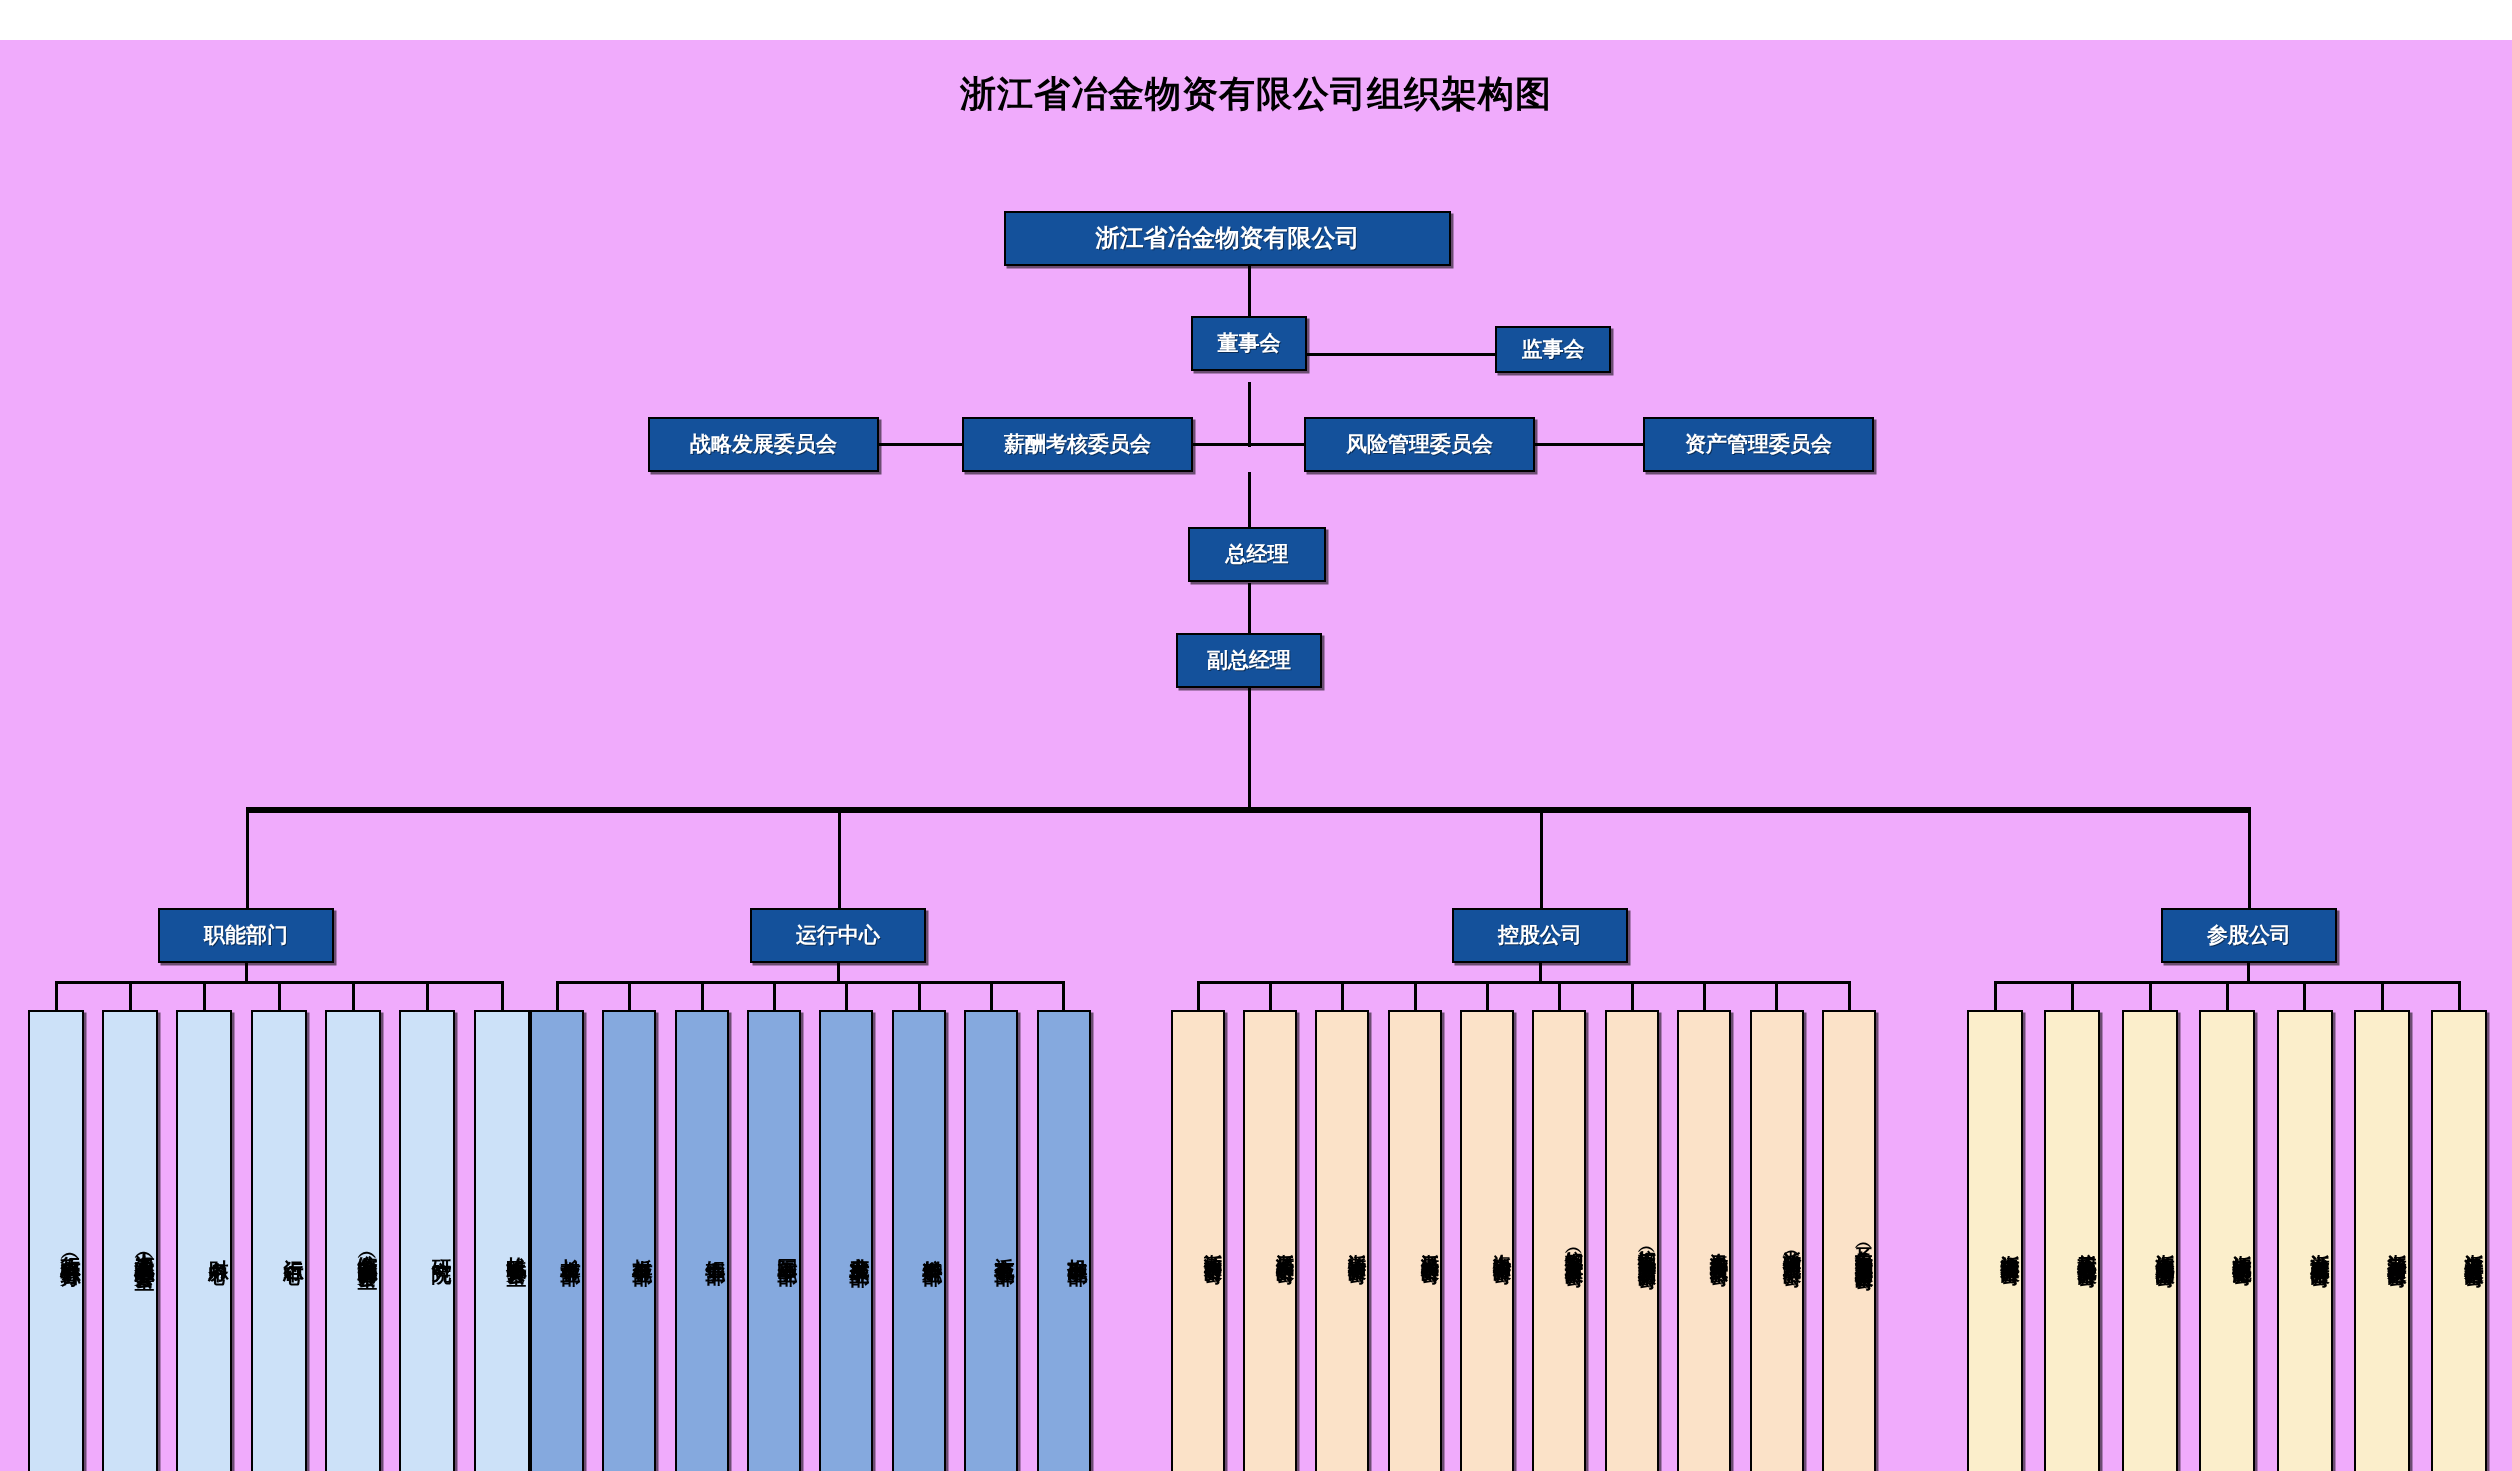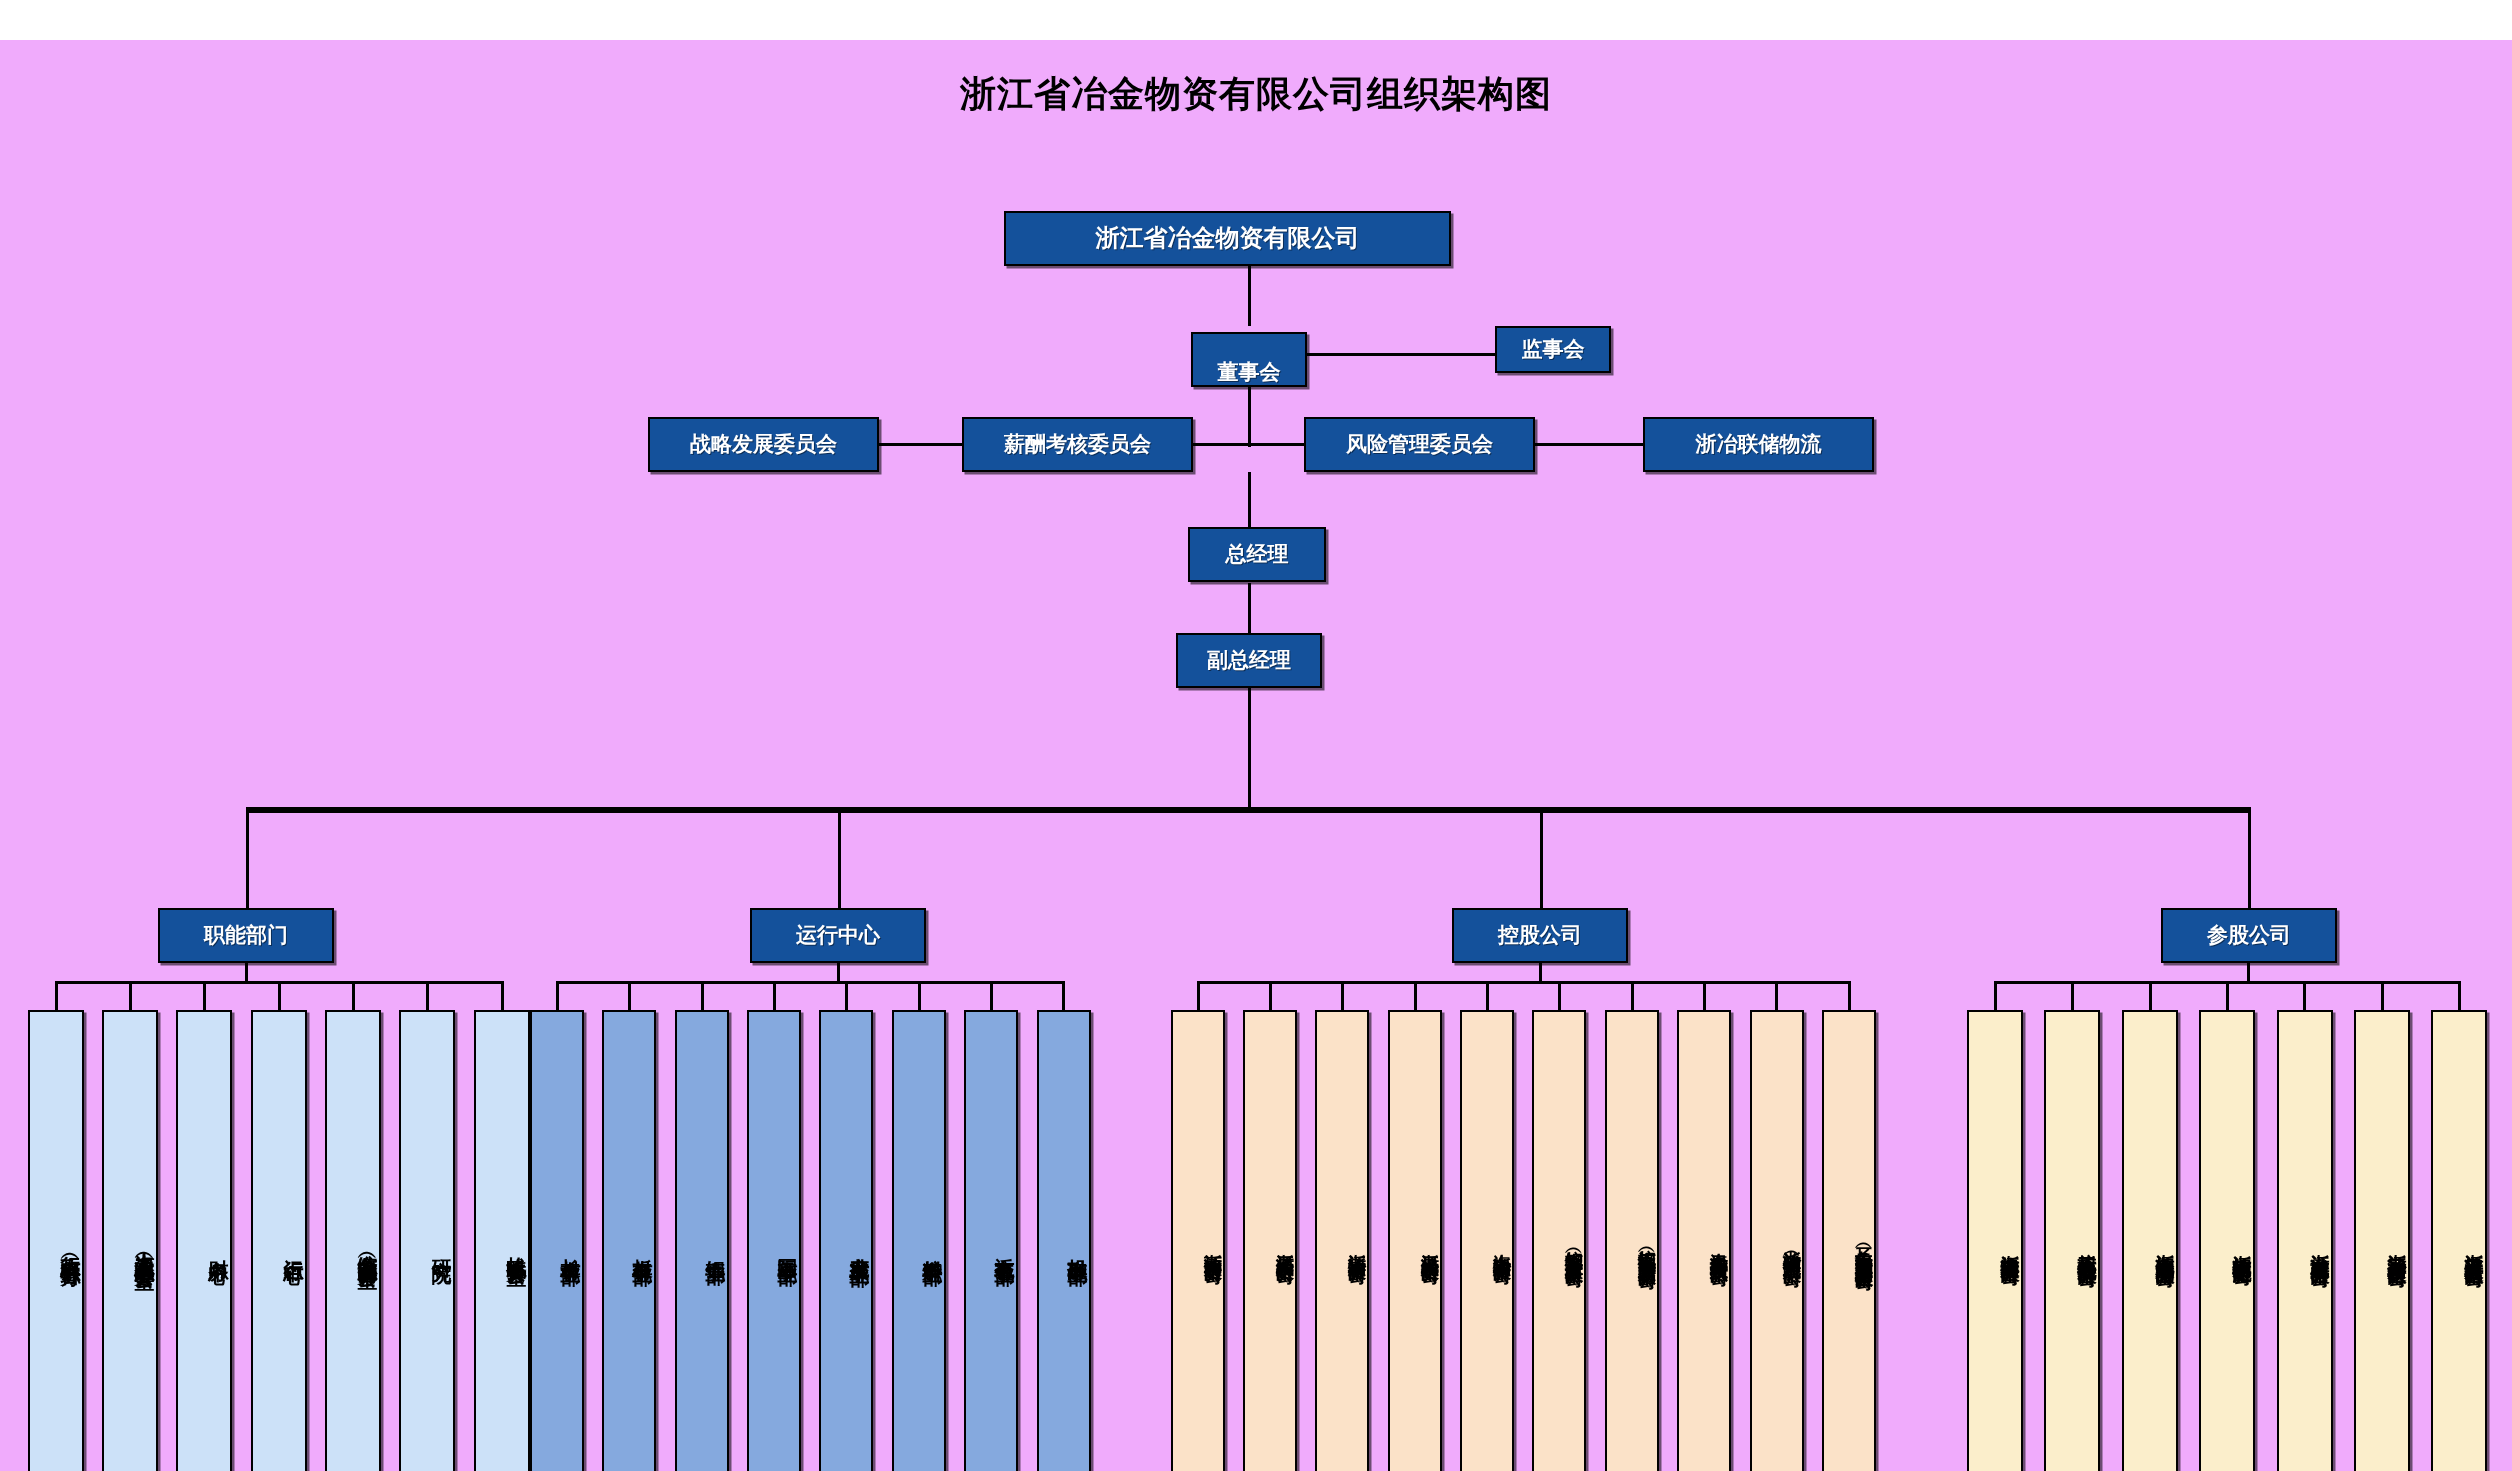--- a/index.html
+++ b/index.html
@@ -95,21 +95,21 @@
 <div id="page">
 
   <div id="chart-title">浙江省冶金物资有限公司组织架构图</div>
 
   <div class="node navy" id="node-root" style="left:1004px; top:171px; width:447px; height:55px; font-size:24px;">
     <span class="label">浙江省冶金物资有限公司</span>
   </div>
 
   <div class="vline" style="left:1248px; top:226px; width:2.5px; height:60px;"></div>
 
-  <div class="node navy" id="node-board" style="left:1191px; top:292px; width:116px; height:55px; font-size:21px;align-items:flex-end;">
+  <div class="node navy" id="node-board" style="left:1191px; top:276px; width:116px; height:55px; font-size:21px;">
     <span class="label">董事会</span>
   </div>
 
   <div class="hline" style="left:1306px; top:313px; width:191px; height:2.5px;"></div>
 
   <div class="node navy" id="node-supervisors" style="left:1495px; top:286px; width:116px; height:47px; font-size:21px;">
     <span class="label">监事会</span>
   </div>
 
   <div class="vline" style="left:1248px; top:342px; width:2.5px; height:65px;"></div>
@@ -124,21 +124,21 @@
     <span class="label">薪酬考核委员会</span>
   </div>
   <div class="hline" style="left:1193px; top:403px; width:113px; height:2.5px;"></div>
 
   <div class="node navy" style="left:1304px; top:377px; width:231px; height:55px; font-size:21px;">
     <span class="label">风险管理委员会</span>
   </div>
   <div class="hline" style="left:1535px; top:403px; width:111px; height:2.5px;"></div>
 
   <div class="node navy" style="left:1643px; top:377px; width:231px; height:55px; font-size:21px;">
-    <span class="label">浙冶联储物流</span>
+    <span class="label">资产管理委员会</span>
   </div>
 
   <div class="vline" style="left:1248px; top:432px; width:2.5px; height:58px;"></div>
 
   <div class="node navy" id="node-gm" style="left:1188px; top:487px; width:138px; height:55px; font-size:21px;">
     <span class="label">总经理</span>
   </div>
 
   <div class="vline" style="left:1248px; top:543px; width:2.5px; height:55px;"></div>
 

